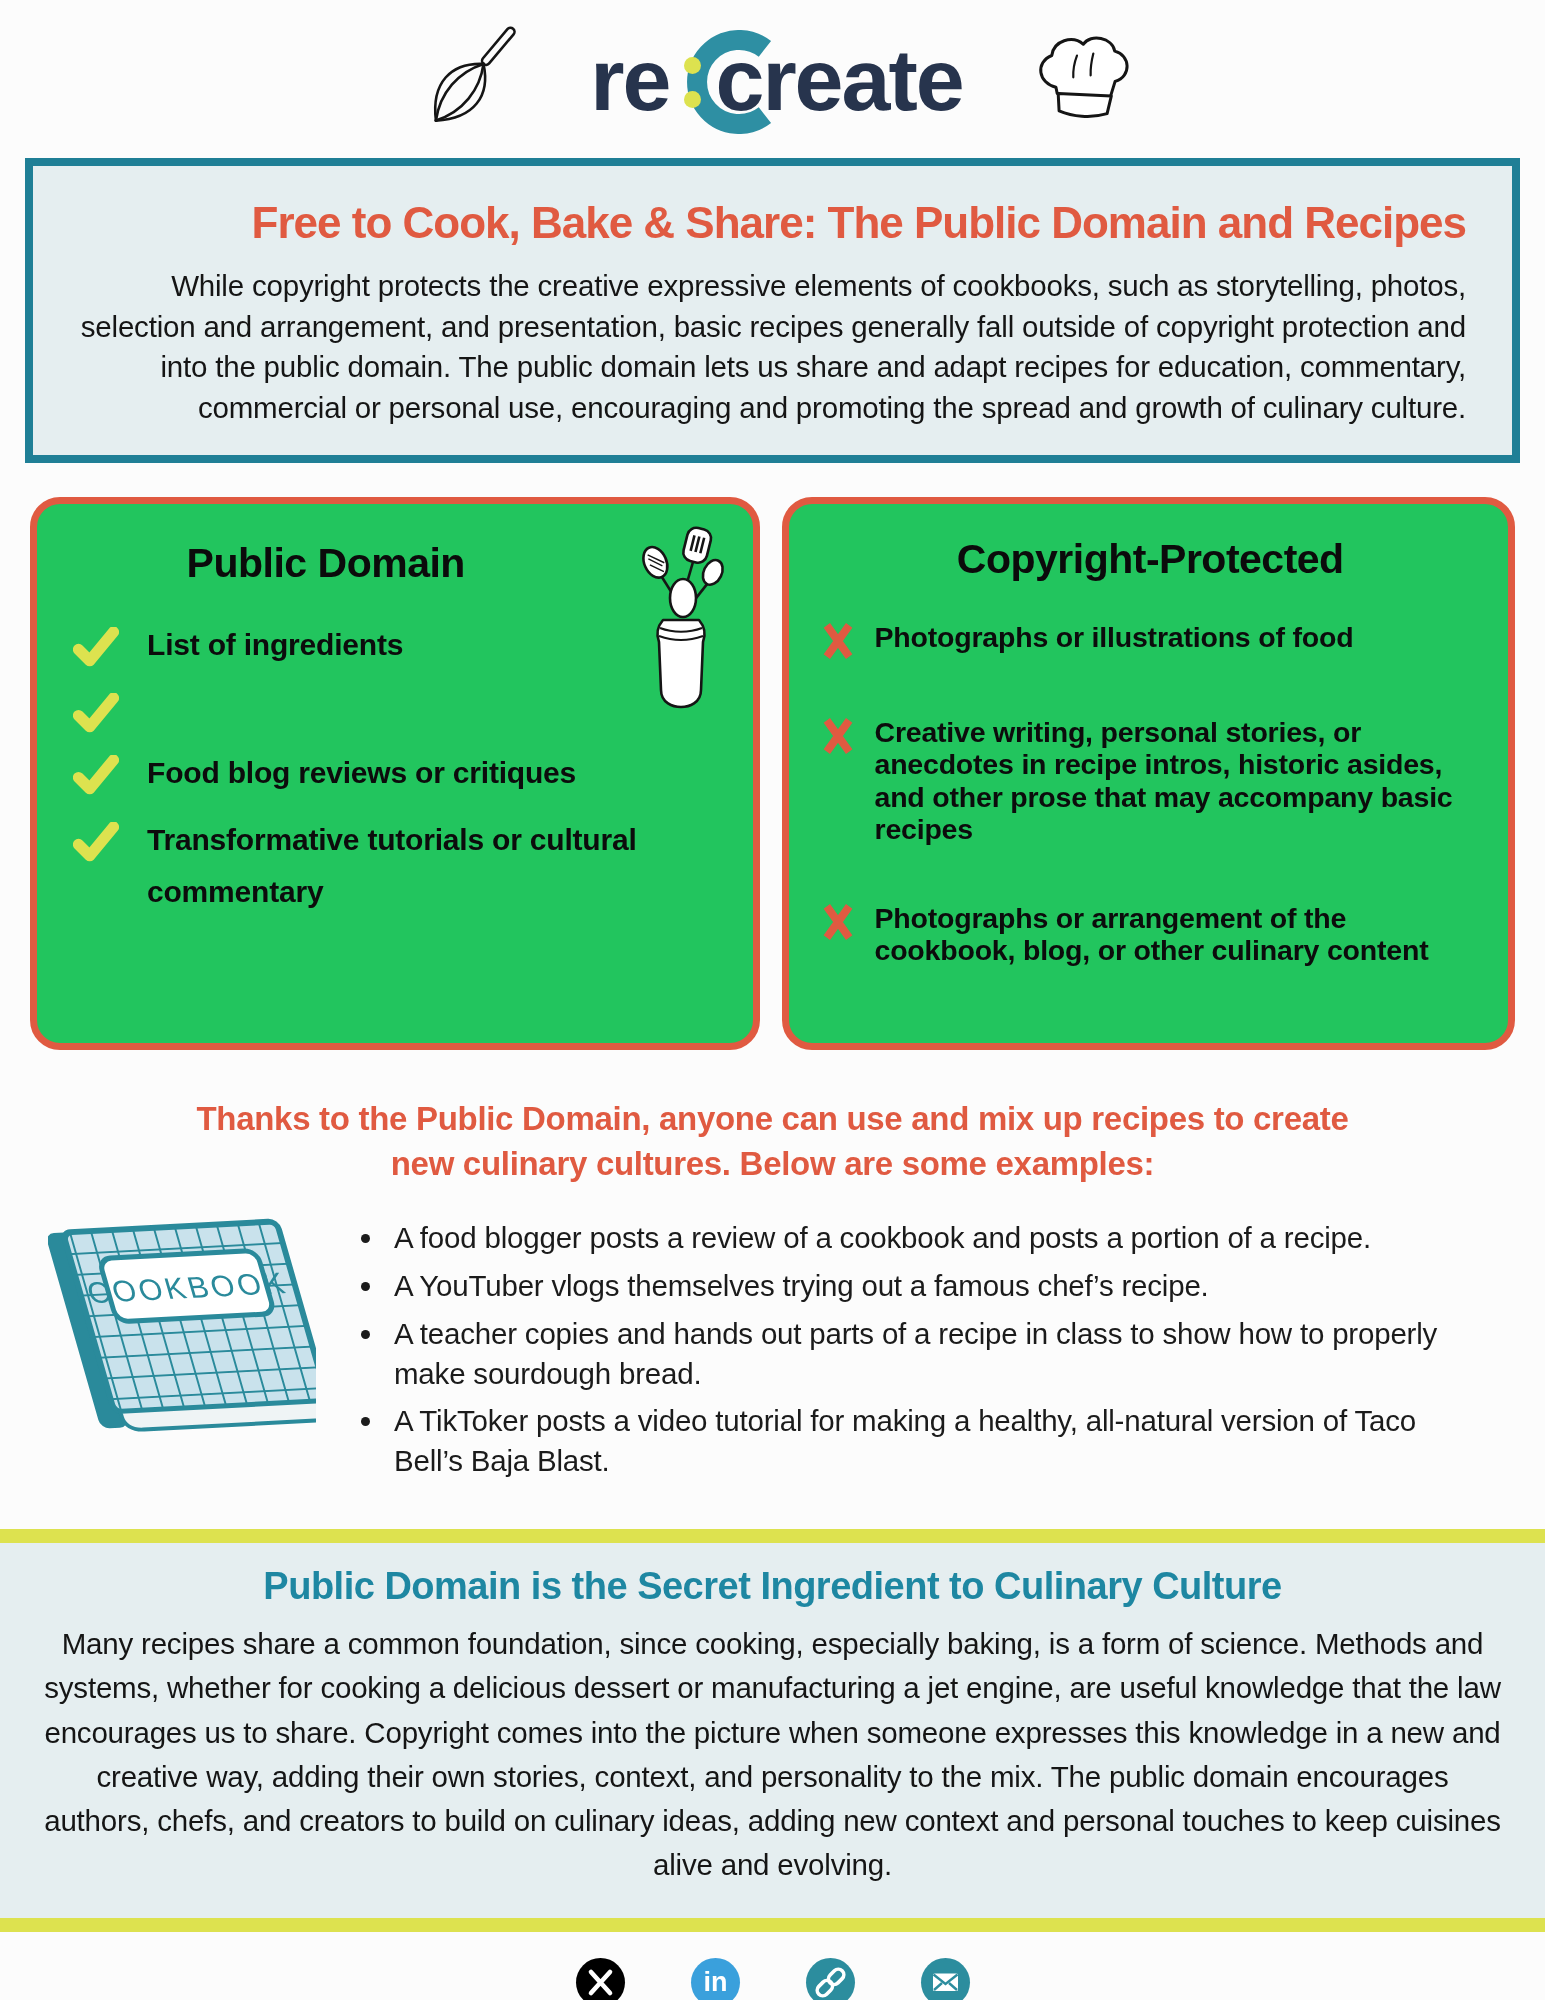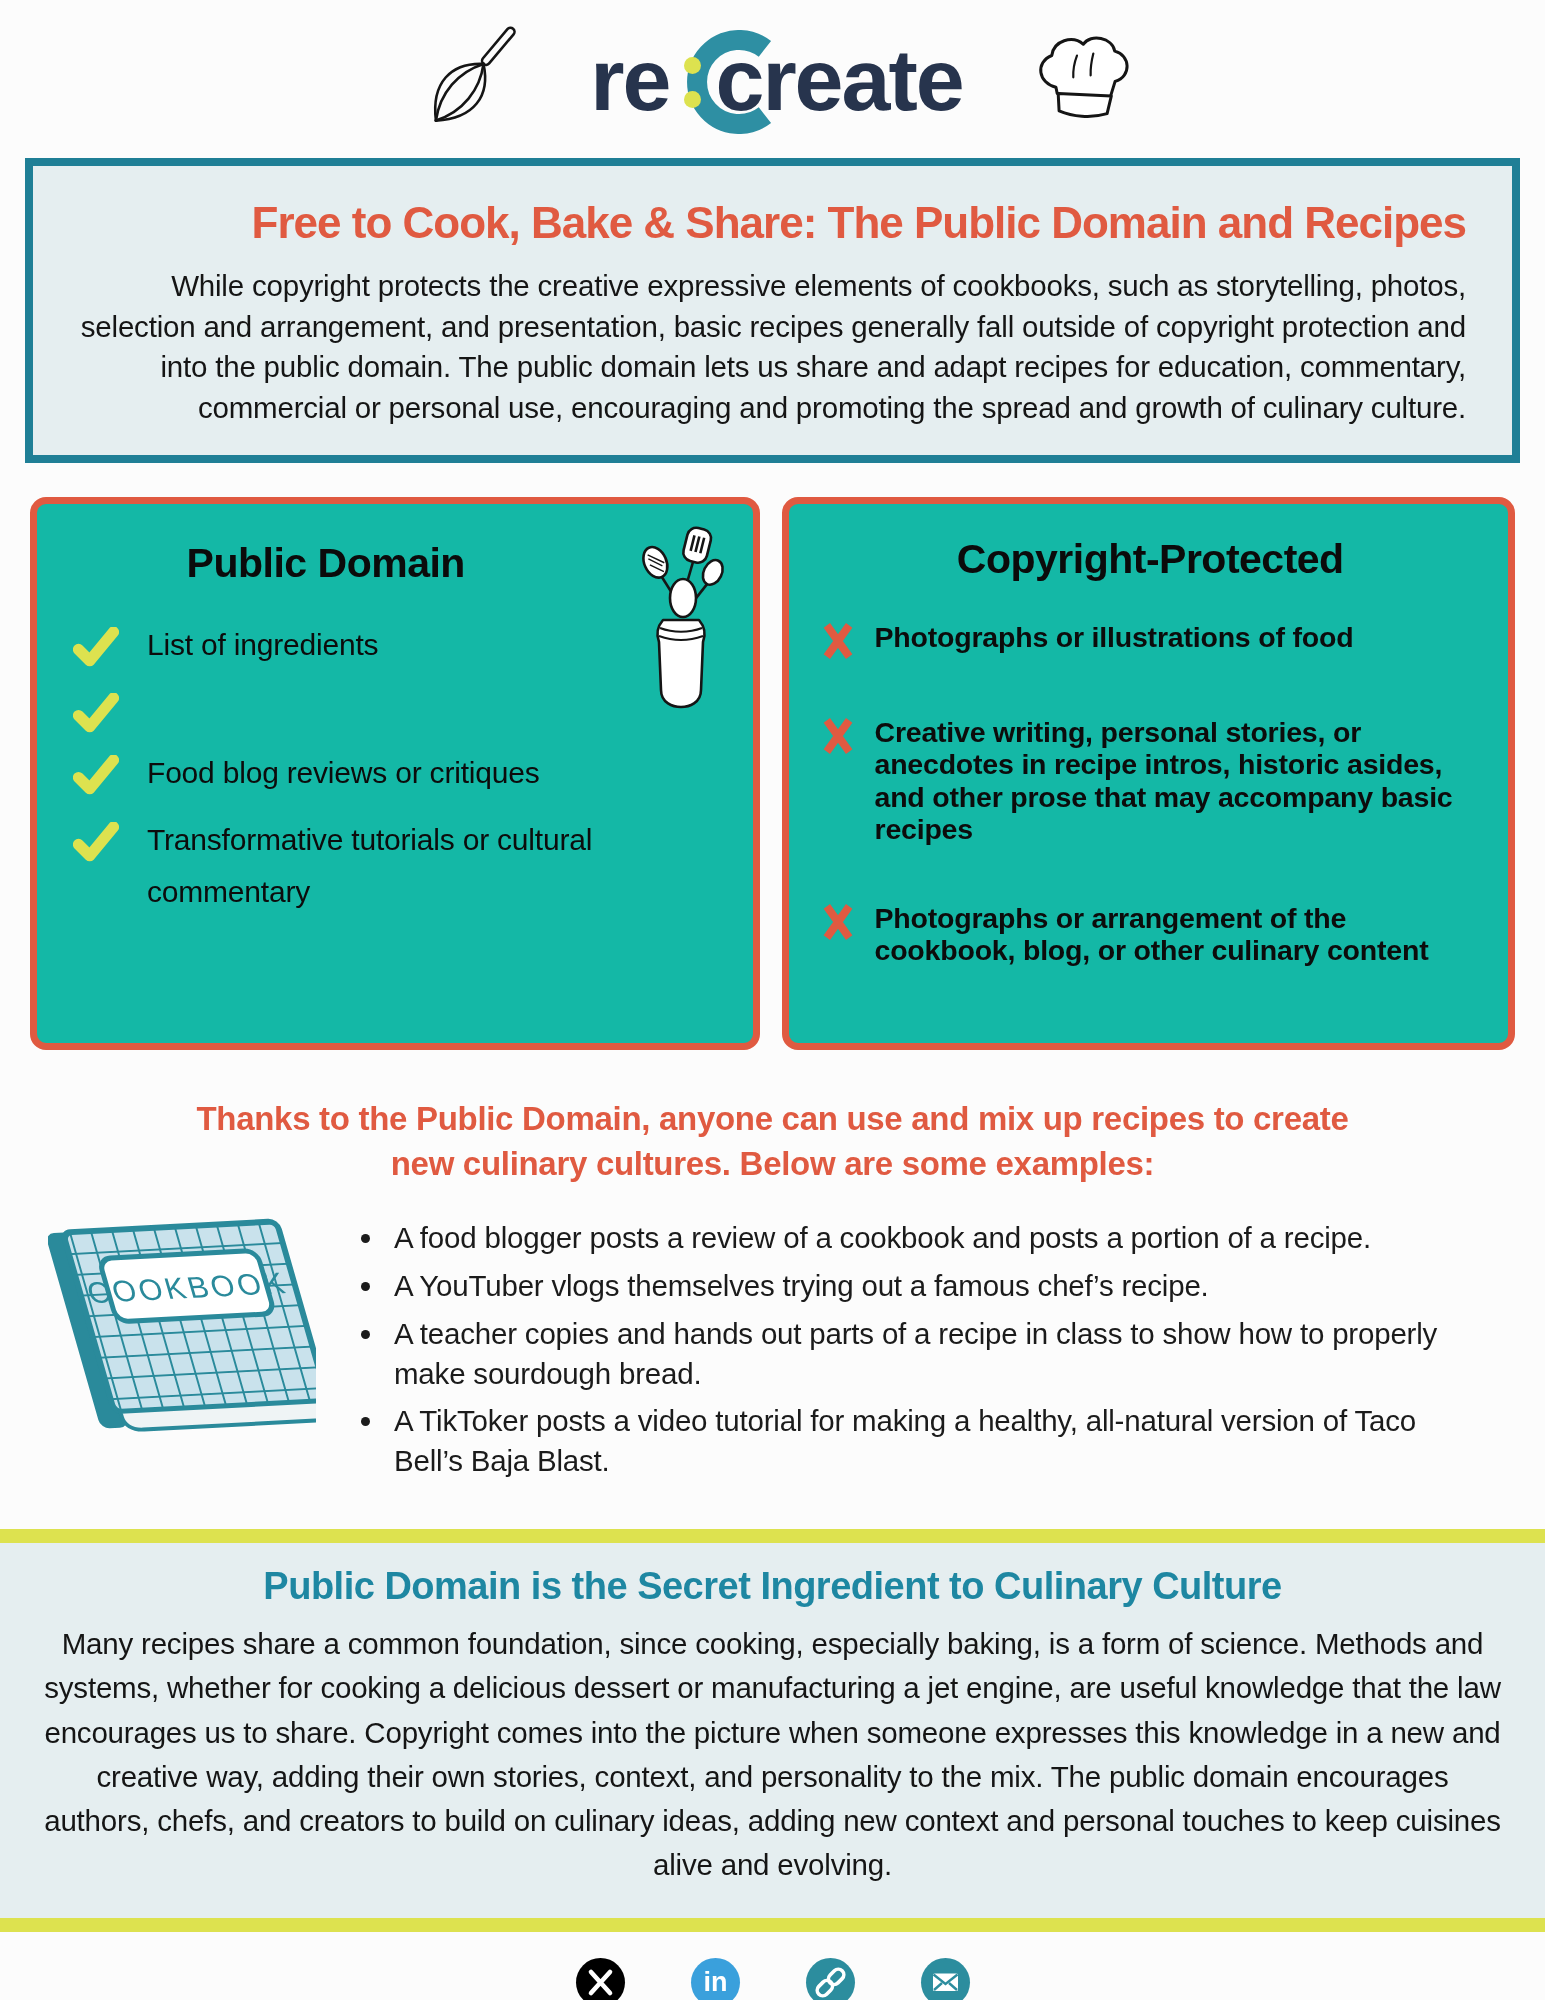--- a/index.html
+++ b/index.html
@@ -30,32 +30,32 @@
 
   
   .hero{margin:16px 25px 0;border:8px solid var(--teal-border);
         background:var(--panel-bg);padding:32px 46px 26px;text-align:right}
   .hero-title{font-size:44px;font-weight:bold;color:var(--orange);letter-spacing:-1px}
   .hero-para{font-size:29.5px;line-height:1.38;margin:18px auto 0;max-width:1400px;
              color:#151515;letter-spacing:-.2px}
 
   
   .cards{display:flex;gap:22px;margin:34px 30px 0}
-  .card{flex:1;border:7px solid var(--orange);border-radius:16px;background:#14b8a6;
+  .card{flex:1;border:7px solid var(--orange);border-radius:30px;background:#22c55e;
         position:relative}
   .card-pd{padding:32px 24px 20px 36px}
   .card-cp{padding:32px 30px 20px 34px}
   .card-title{font-size:41px;font-weight:bold;letter-spacing:-.5px;color:#0b0b0b;
               text-align:center}
   .card-pd .card-title{padding-right:150px;margin-top:4px}
   .jar{position:absolute;top:20px;right:24px}
   .pd-list{margin-top:32px}
   .pd-row{display:flex;align-items:flex-start;gap:28px;margin-bottom:14px}
   .check-icon{flex:0 0 auto;margin-top:8px;color:var(--yellow-green)}
-  .pd-text{font-size:30px;font-weight:normal;line-height:1.75;max-width:560px;color:#0c0c0c;
+  .pd-text{font-size:30px;font-weight:bold;line-height:1.75;max-width:560px;color:#0c0c0c;
            letter-spacing:-.2px}
   .cp-list{margin-top:38px}
   .cp-row{display:flex;align-items:flex-start;gap:22px;margin-bottom:56px}
   .x-icon{flex:0 0 auto;color:var(--orange);margin-top:1px}
   .cp-text{font-size:28.5px;font-weight:bold;line-height:1.14;max-width:600px;
            color:#0c0c0c;letter-spacing:-.2px}
 
   
   .ex-heading{margin:46px auto 0;max-width:1220px;text-align:center;font-size:33px;
               font-weight:bold;color:var(--orange);line-height:1.37;letter-spacing:-.3px}

